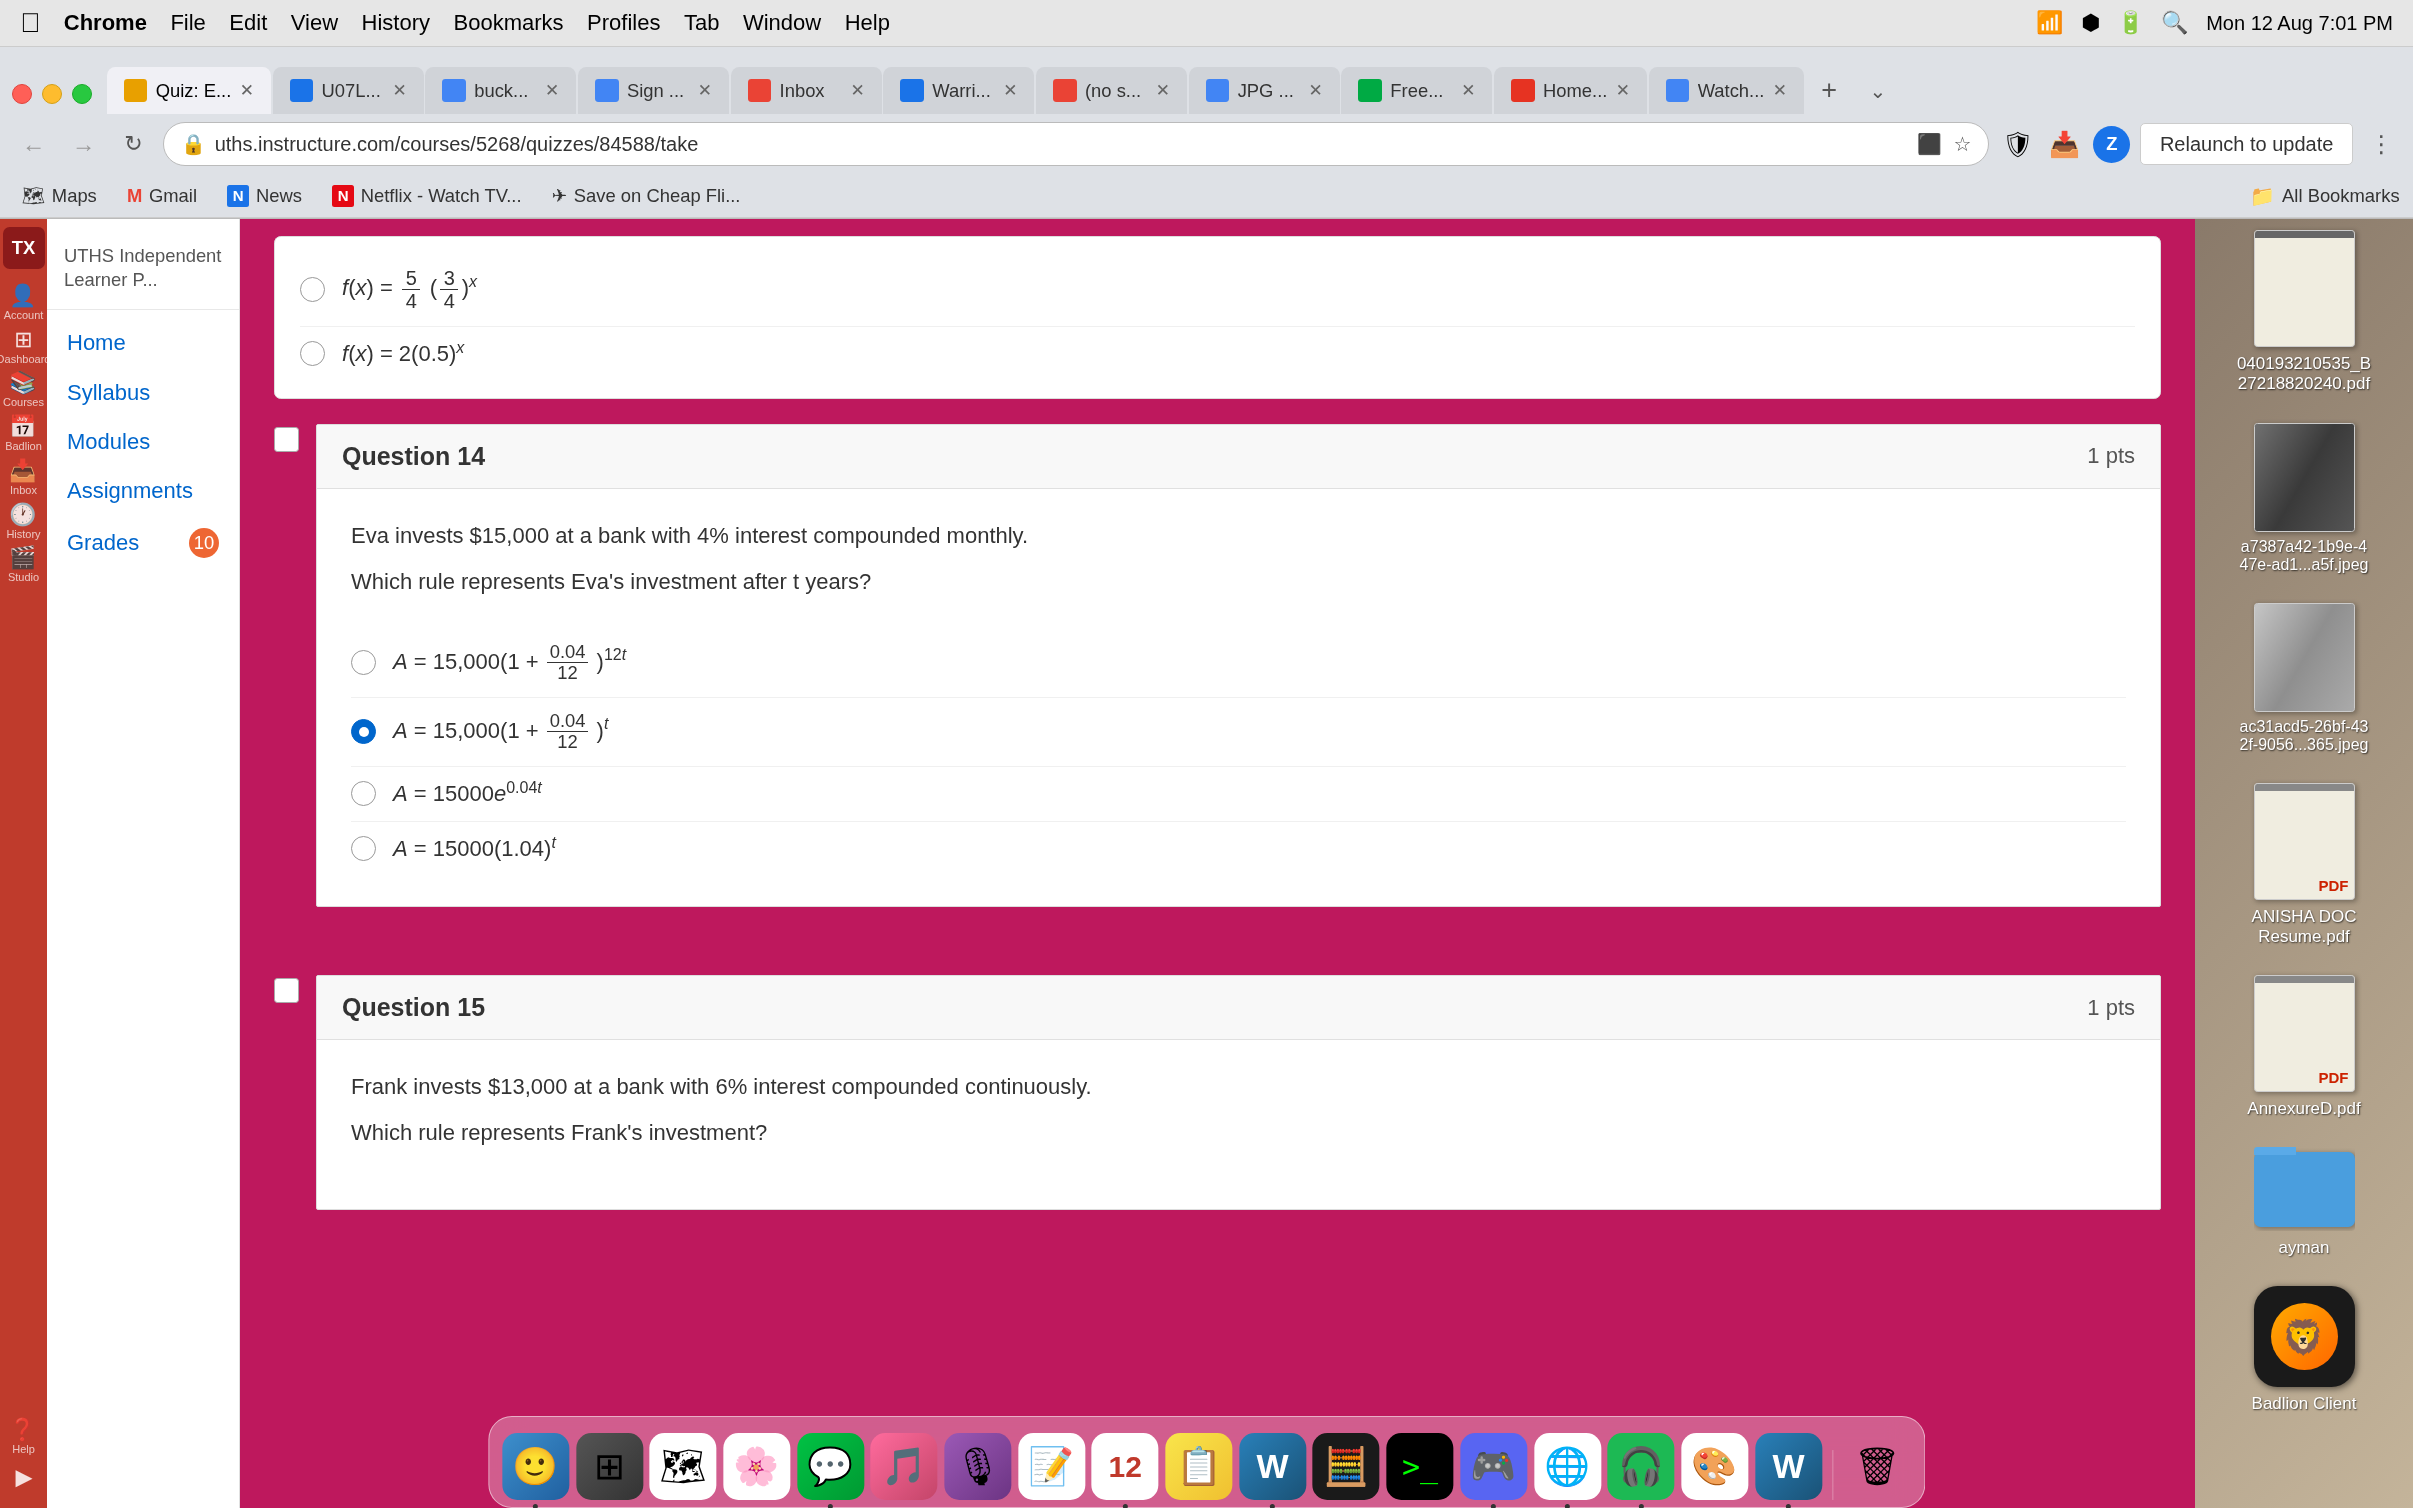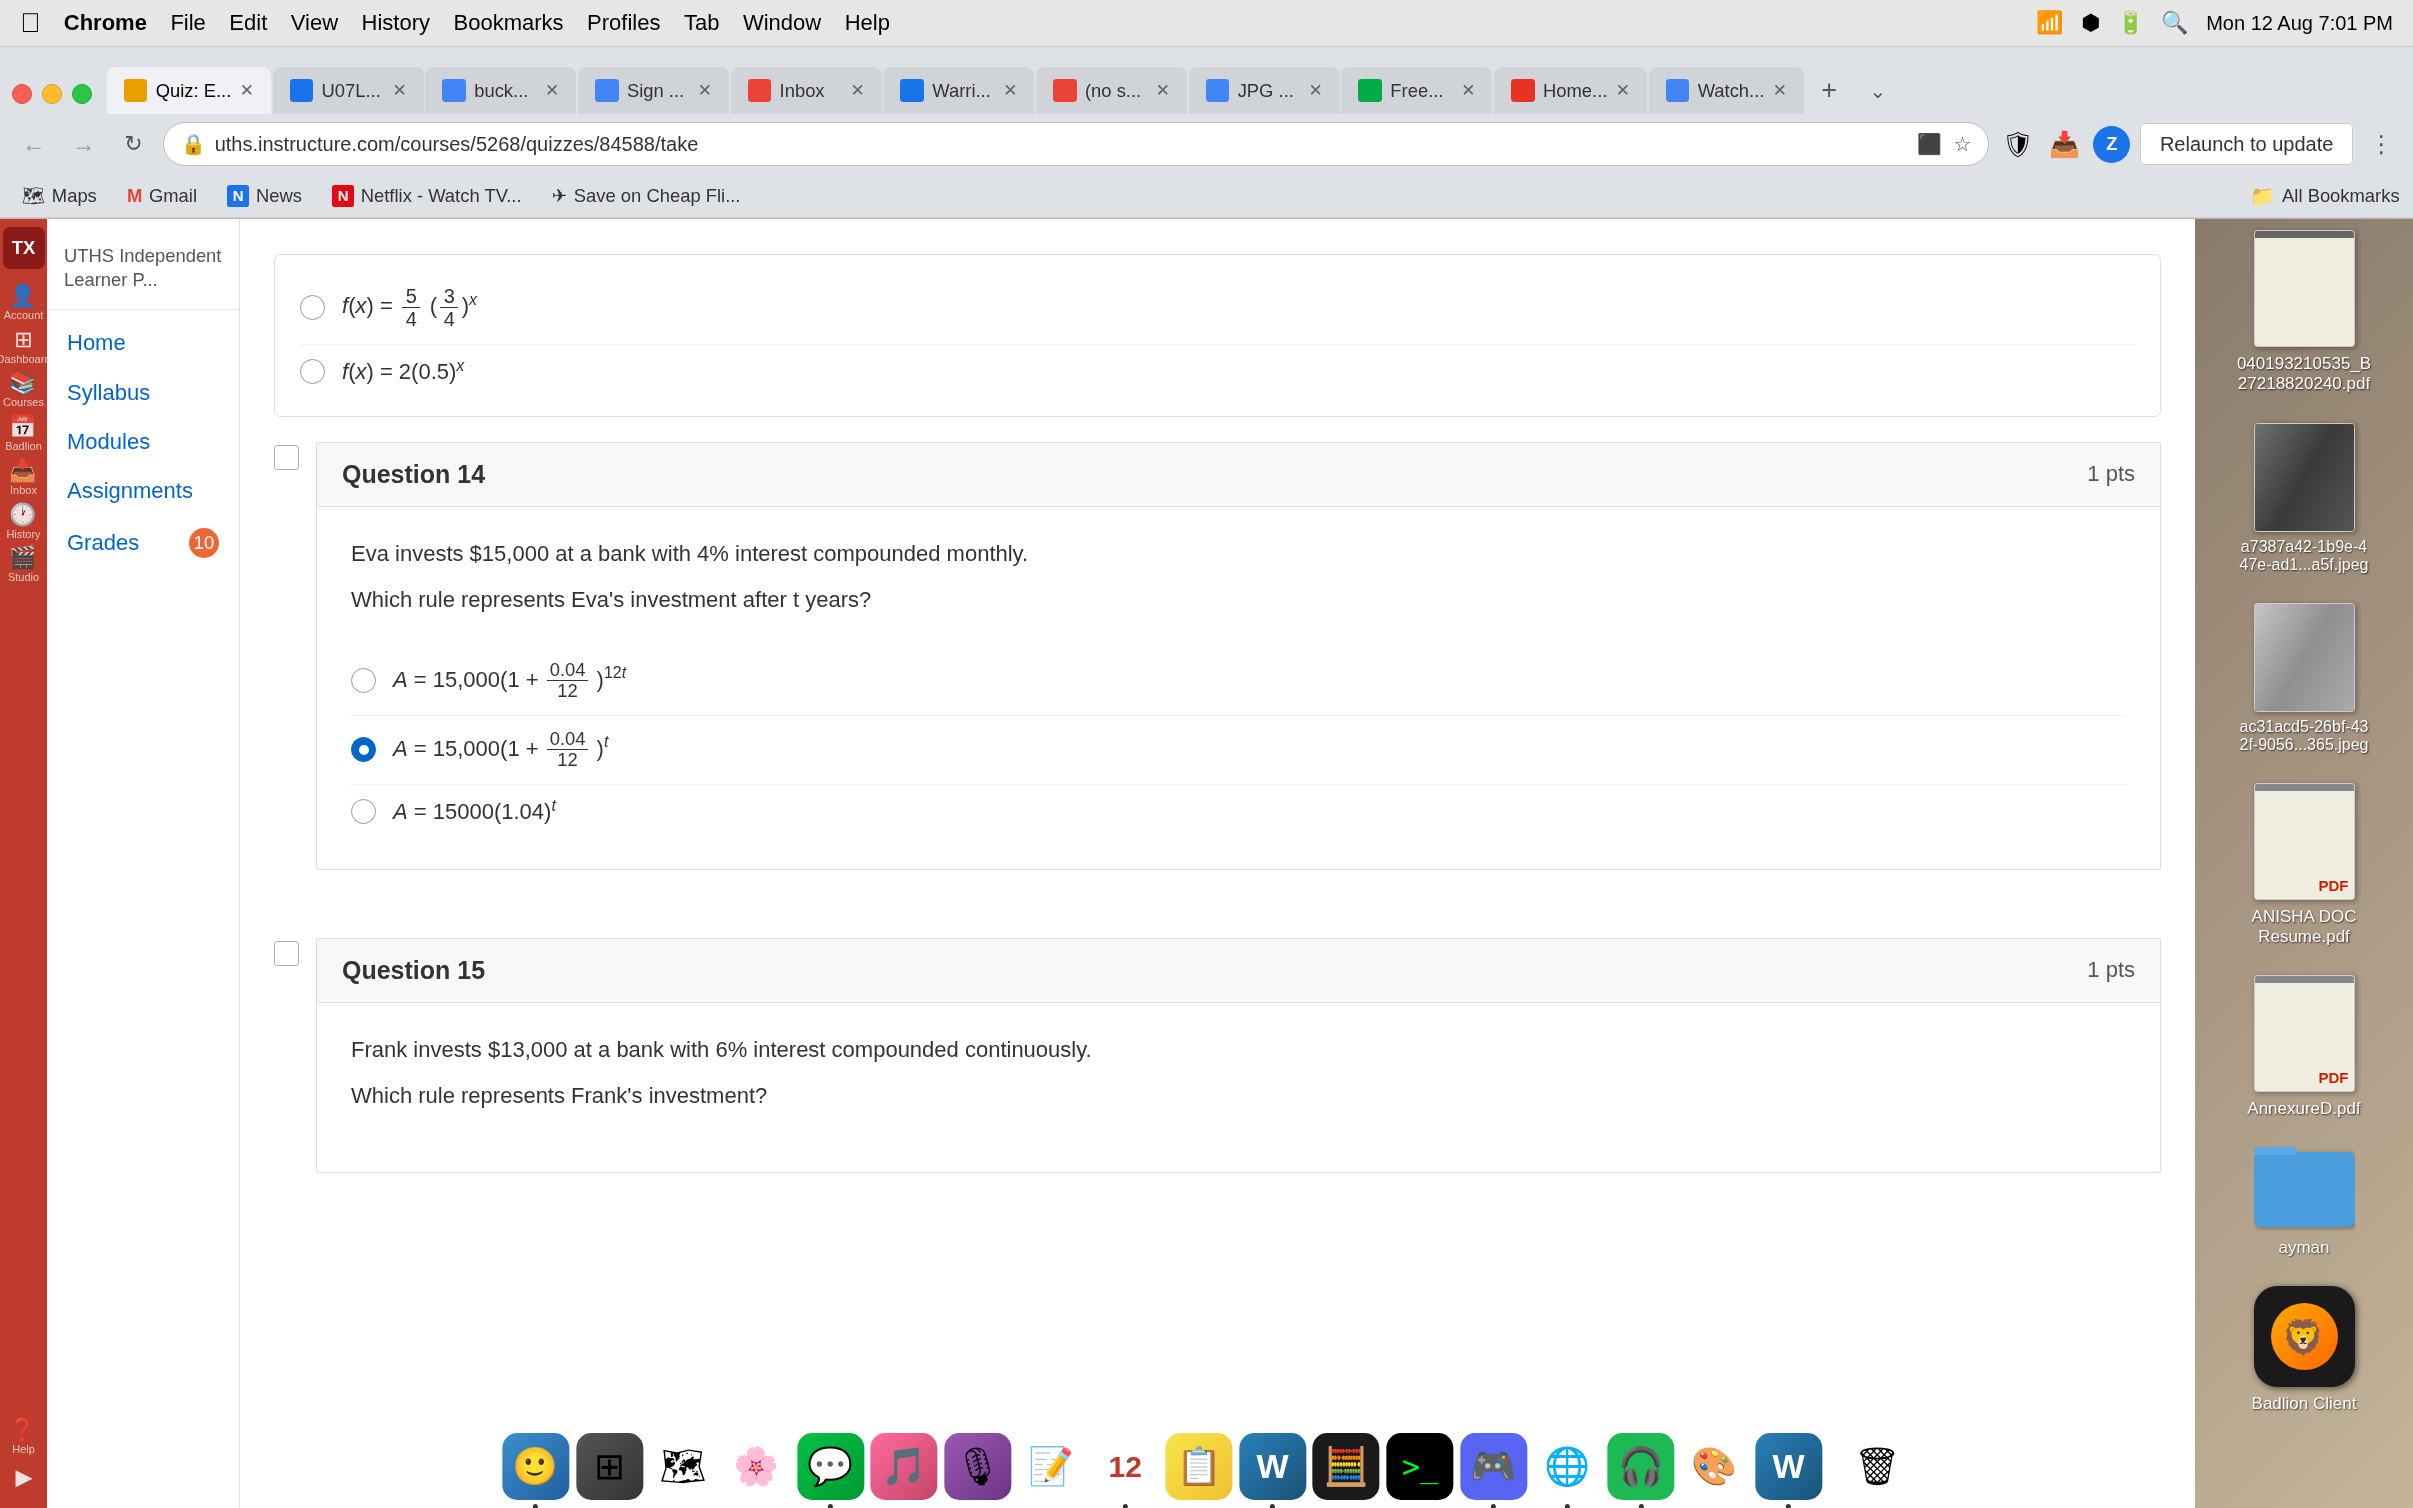--- a/index.html
+++ b/index.html
@@ -40,21 +40,21 @@
     
     .main-layout { display: flex; width: 100%; height: calc(1508px - 47px - 67px - 60px - 44px); }
 
     
     .course-nav { width: 193px; background: #fff; border-right: 0.8px solid #e0e0e0; padding: 17px 0; overflow-y: auto; }
     .course-title { padding: 8.4px 17px 17px; font-size: 18.4px; color: #555; font-weight: 500; line-height: 1.3; border-bottom: 0.8px solid #e8e8e8; margin-bottom: 8.4px; }
     .nav-item { display: flex; align-items: center; padding: 11.7px 20px; font-size: 22px; color: #0066cc; cursor: pointer; text-decoration: none; }
     .nav-badge { background: #e63; color: white; border-radius: 50%; width: 30px; height: 30px; font-size: 18.4px; display: flex; align-items: center; justify-content: center; margin-left: auto; }
 
     
-    .content-area { flex: 1; background: #ffffff; overflow-y: auto; padding: 35px 34px; }
+    .content-area { flex: 1; background: #be185d; overflow-y: auto; padding: 17px 34px; }
 
     
     .question-card { background: #fff; border: 0.8px solid #ddd; border-radius: 2px; margin-bottom: 34px; overflow: hidden; }
     .question-header { display: flex; align-items: center; justify-content: space-between; padding: 17px 25px; background: #f8f8f8; border-bottom: 0.8px solid #e0e0e0; }
     .question-title { font-size: 25px; font-weight: 600; color: #333; }
     .question-pts { font-size: 22px; color: #555; }
     .question-body { padding: 30px 34px; }
     .question-text { font-size: 22px; color: #333; margin-bottom: 13.4px; line-height: 1.5; }
     .question-subtext { font-size: 22px; color: #333; margin-bottom: 30px; line-height: 1.5; }
 
@@ -350,20 +350,26 @@
             <span class="answer-formula">
               <span style="font-style:italic;">A</span> = 15,000(1 + 
               <span class="frac-wrap" style="display:inline-flex;flex-direction:column;align-items:center;font-size:18.4px;vertical-align:middle;margin:0 2.5px;">
                 <span class="frac-top" style="border-bottom:1.3px solid #333;padding:0 2.5px;">0.04</span>
                 <span class="frac-bot" style="padding:0 2.5px;">12</span>
               </span>
               )<span style="font-size:16px;vertical-align:super;line-height:1;font-style:italic;">t</span>
             </span>
           </div>
 
+          <div class="answer-option">
+            <div class="radio-btn"></div>
+            <span class="answer-formula">
+              <span style="font-style:italic;">A</span> = 15000<span style="font-style:italic;">e</span><span style="font-size:16px;vertical-align:super;line-height:1;">0.04<span style="font-style:italic;">t</span></span>
+            </span>
+          </div>
 
           <div class="answer-option">
             <div class="radio-btn"></div>
             <span class="answer-formula">
               <span style="font-style:italic;">A</span> = 15000(1.04)<span style="font-size:16px;vertical-align:super;line-height:1;font-style:italic;">t</span>
             </span>
           </div>
         </div>
       </div>
     </div>

